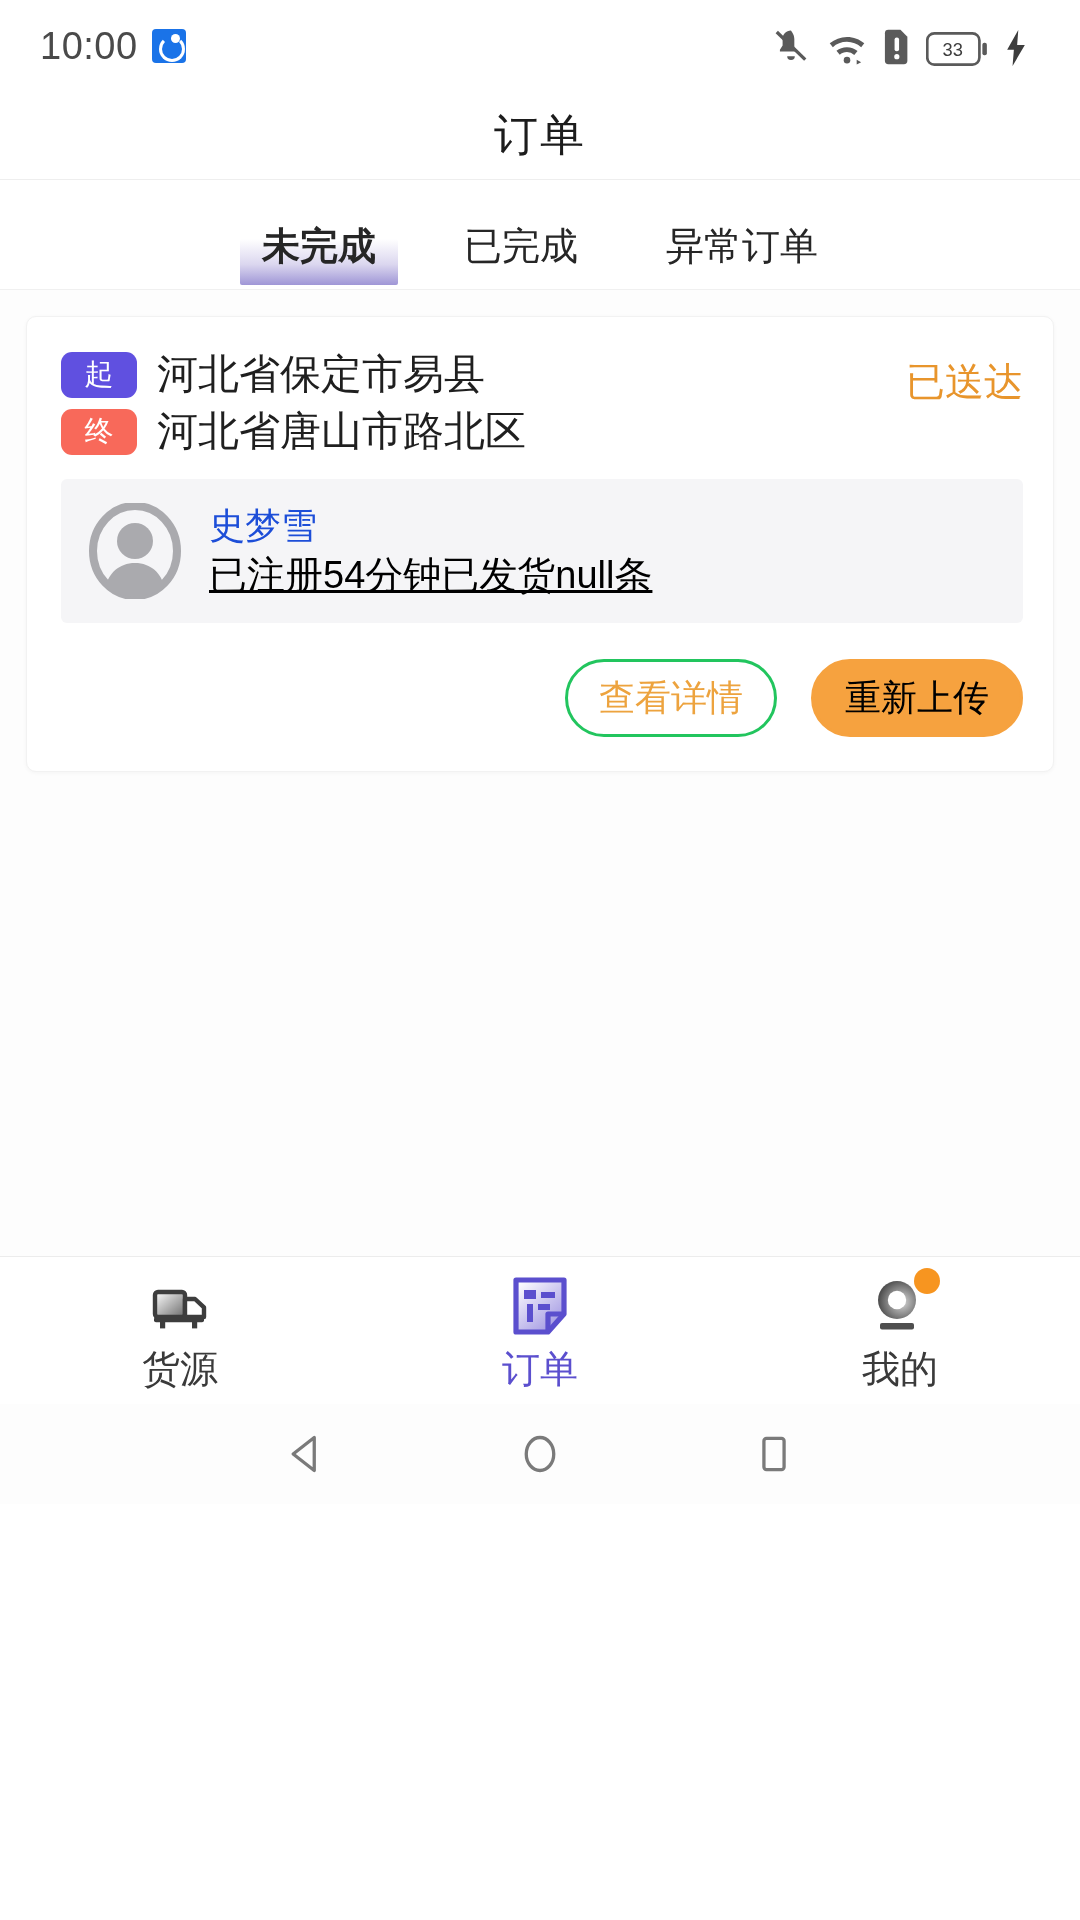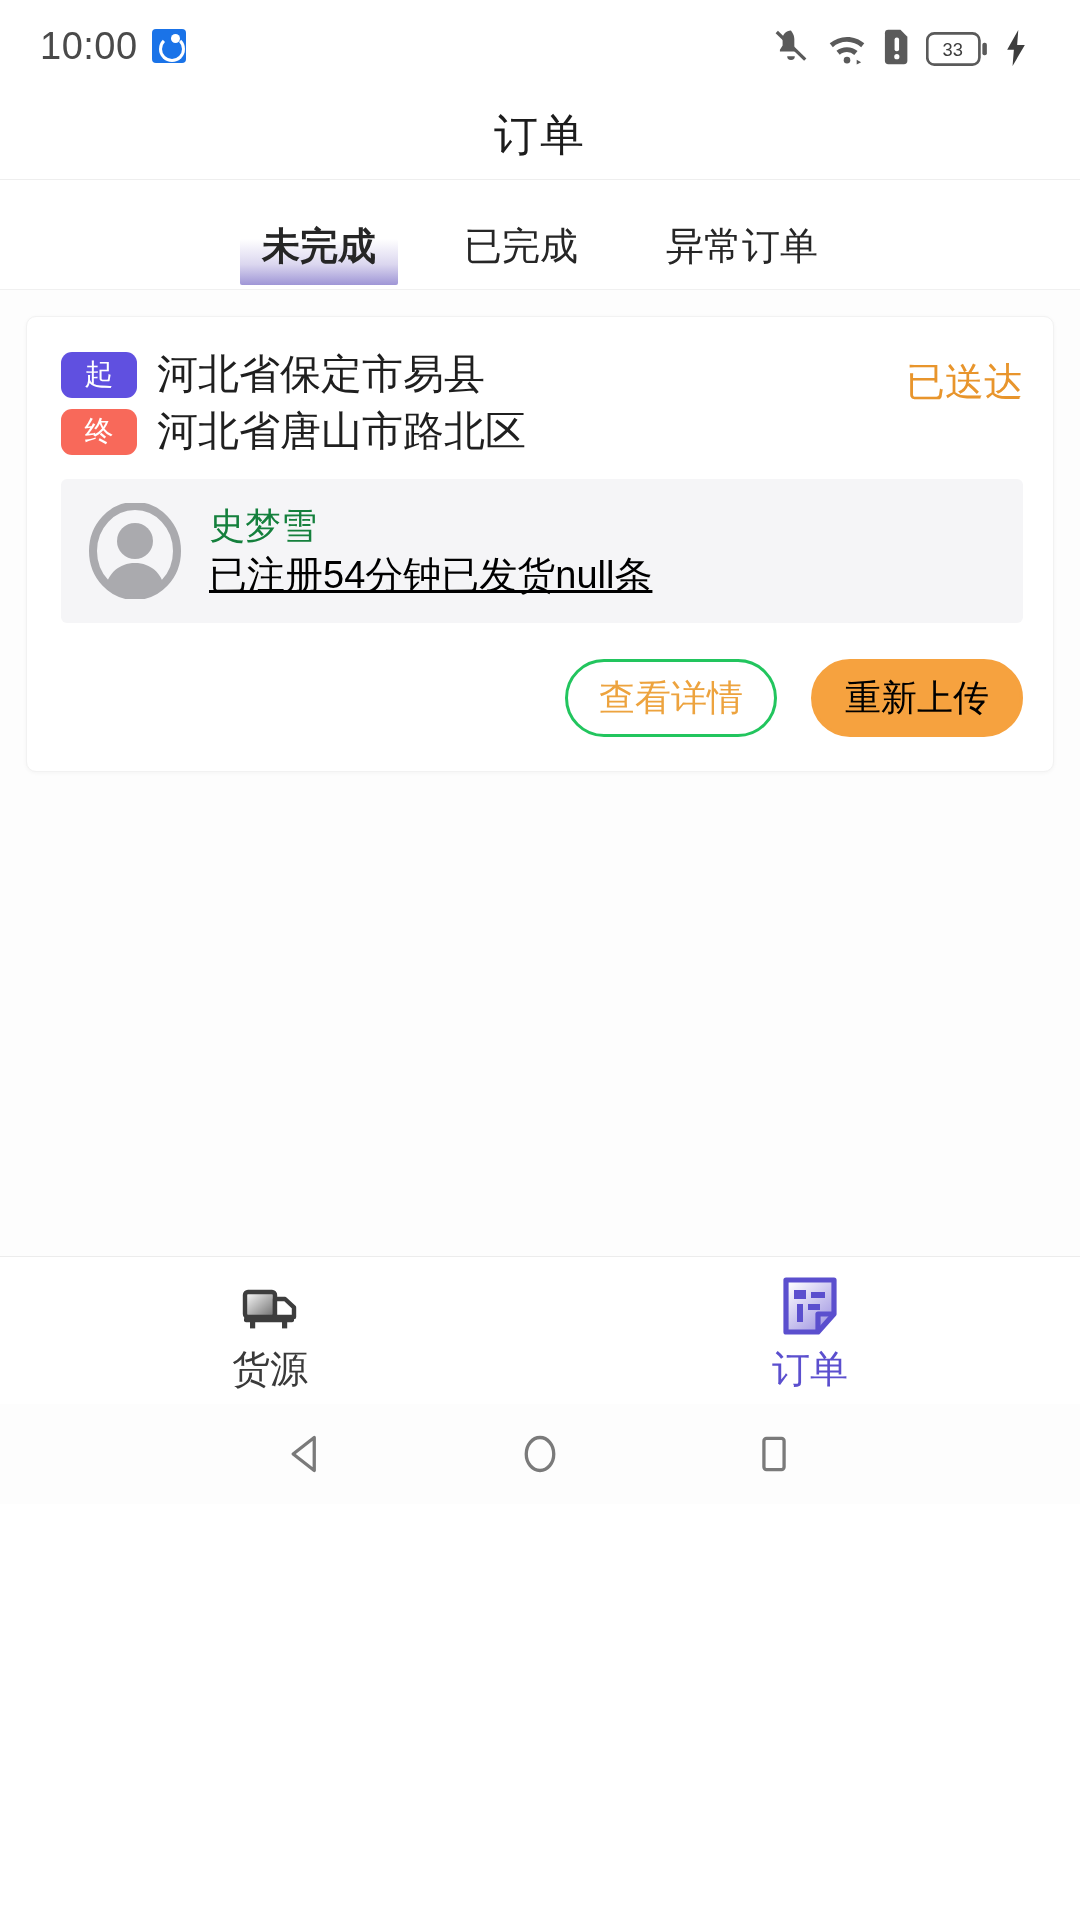--- a/index.html
+++ b/index.html
@@ -170,21 +170,21 @@
     margin-top: 24px;
     background: #f5f5f7;
     border-radius: 6px;
     padding: 24px 26px;
     display: flex;
     align-items: center;
     gap: 26px;
   }
   .avatar { flex: 0 0 auto; width: 96px; height: 96px; }
   .shipper-info { display: flex; flex-direction: column; gap: 6px; }
-  .shipper-name { font-size: 36px; color: #15803d; line-height: 1.2; }
+  .shipper-name { font-size: 36px; color: #1d4ed8; line-height: 1.2; }
   .shipper-meta { font-size: 38px; color: #000000; line-height: 1.2; text-decoration: underline; }
   .card-actions {
     margin-top: 36px;
     display: flex;
     justify-content: flex-end;
     gap: 34px;
   }
   .btn {
     min-width: 212px;
     height: 78px;
@@ -376,20 +376,37 @@
           <path d="M28 20h-8v9" fill="none" stroke="#5b4fce" stroke-width="2.6" stroke-linejoin="round"></path>
           <rect x="8" y="8" width="6" height="4.5" fill="#5b4fce"></rect>
           <rect x="16.5" y="9" width="7" height="3" fill="#5b4fce"></rect>
           <rect x="9.5" y="15" width="3" height="9" fill="#5b4fce"></rect>
           <rect x="15" y="15" width="6" height="3" fill="#5b4fce"></rect>
         </svg>
       </div>
       <span class="nav-label">订单</span>
     </div>
 
+    <div class="nav-item">
+      <div class="nav-icon">
+        <svg viewBox="0 0 32 32" width="64" height="64">
+          <defs>
+            <radialGradient id="ghead" cx="0.62" cy="0.55" r="0.6">
+              <stop offset="0%" stop-color="#d9d9d9"></stop>
+              <stop offset="100%" stop-color="#4f4f4f"></stop>
+            </radialGradient>
+          </defs>
+          <circle cx="14.5" cy="13" r="9.5" fill="url(#ghead)"></circle>
+          <circle cx="14.5" cy="13" r="4.6" fill="#ffffff"></circle>
+          <rect x="6" y="24.5" width="17" height="3.2" rx="1" fill="#4f4f4f"></rect>
+        </svg>
+        <span class="nav-dot"></span>
+      </div>
+      <span class="nav-label">我的</span>
+    </div>
 
   </div>
 
   <div class="androidnav">
     <div class="and-btn">
       <svg width="44" height="44" viewBox="0 0 24 24">
         <path d="M16.5 3 5 12l11.5 9z" fill="none" stroke="#7a7a7a" stroke-width="1.8" stroke-linejoin="round"></path>
       </svg>
     </div>
     <div class="and-btn">

